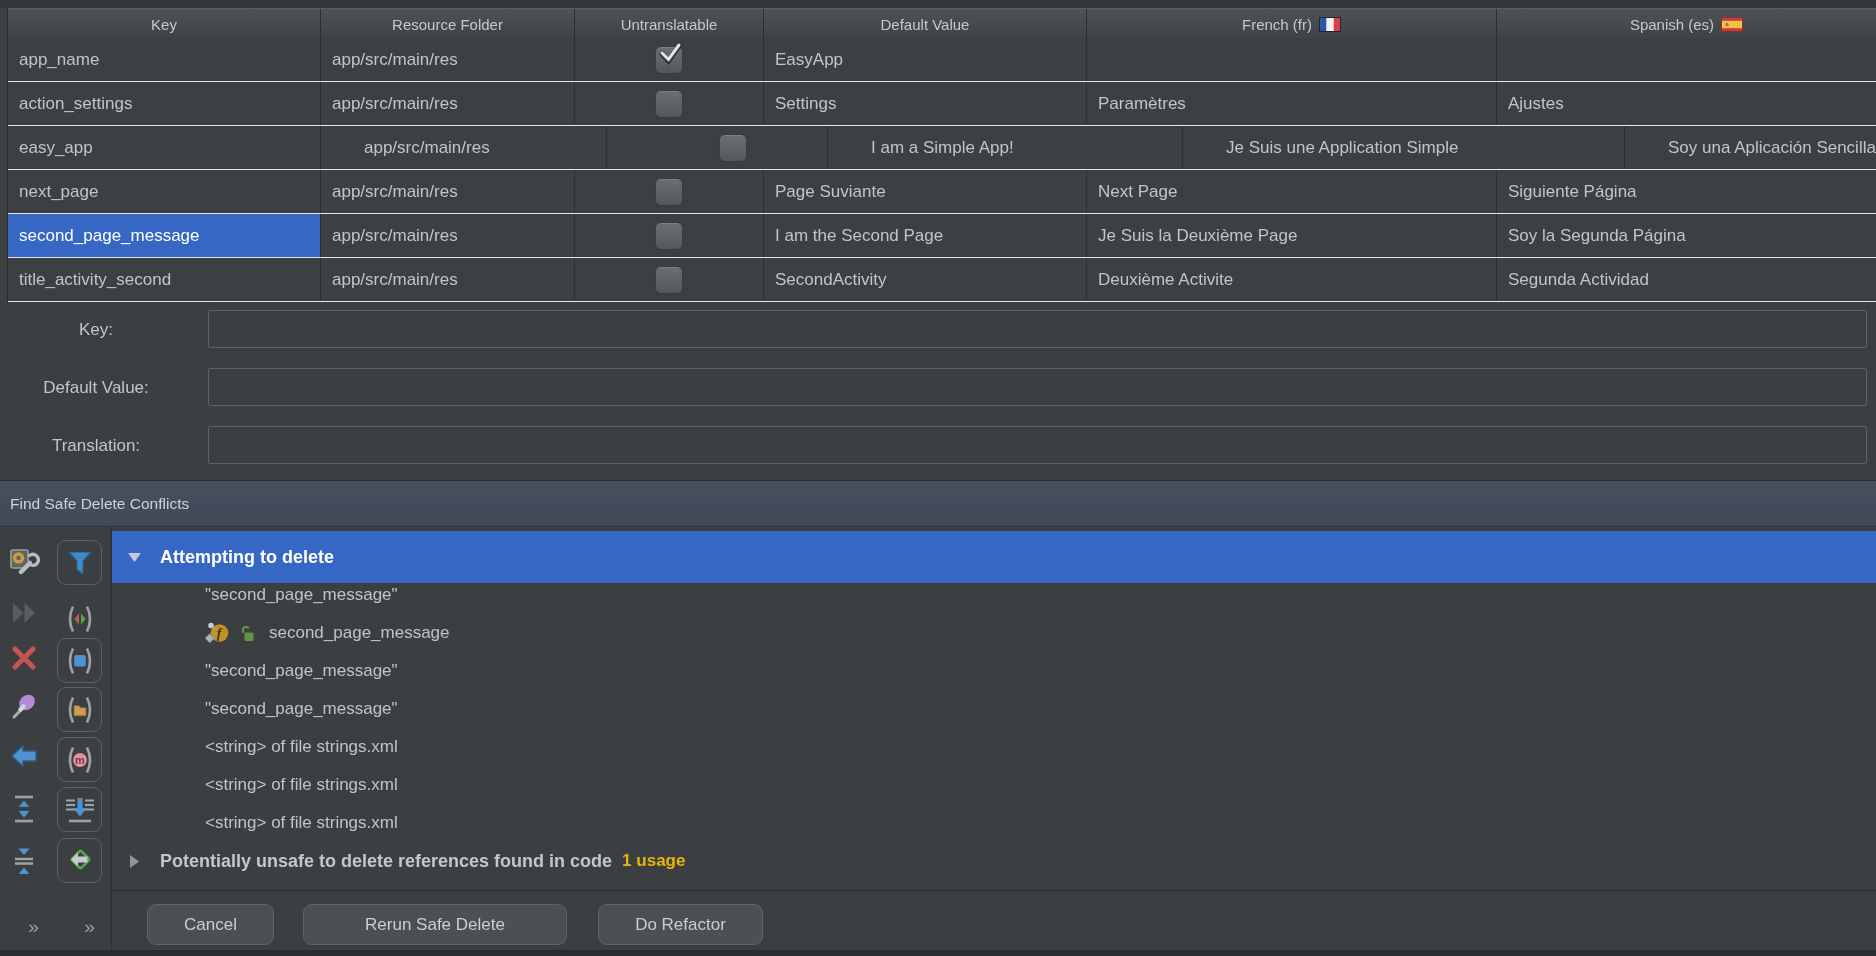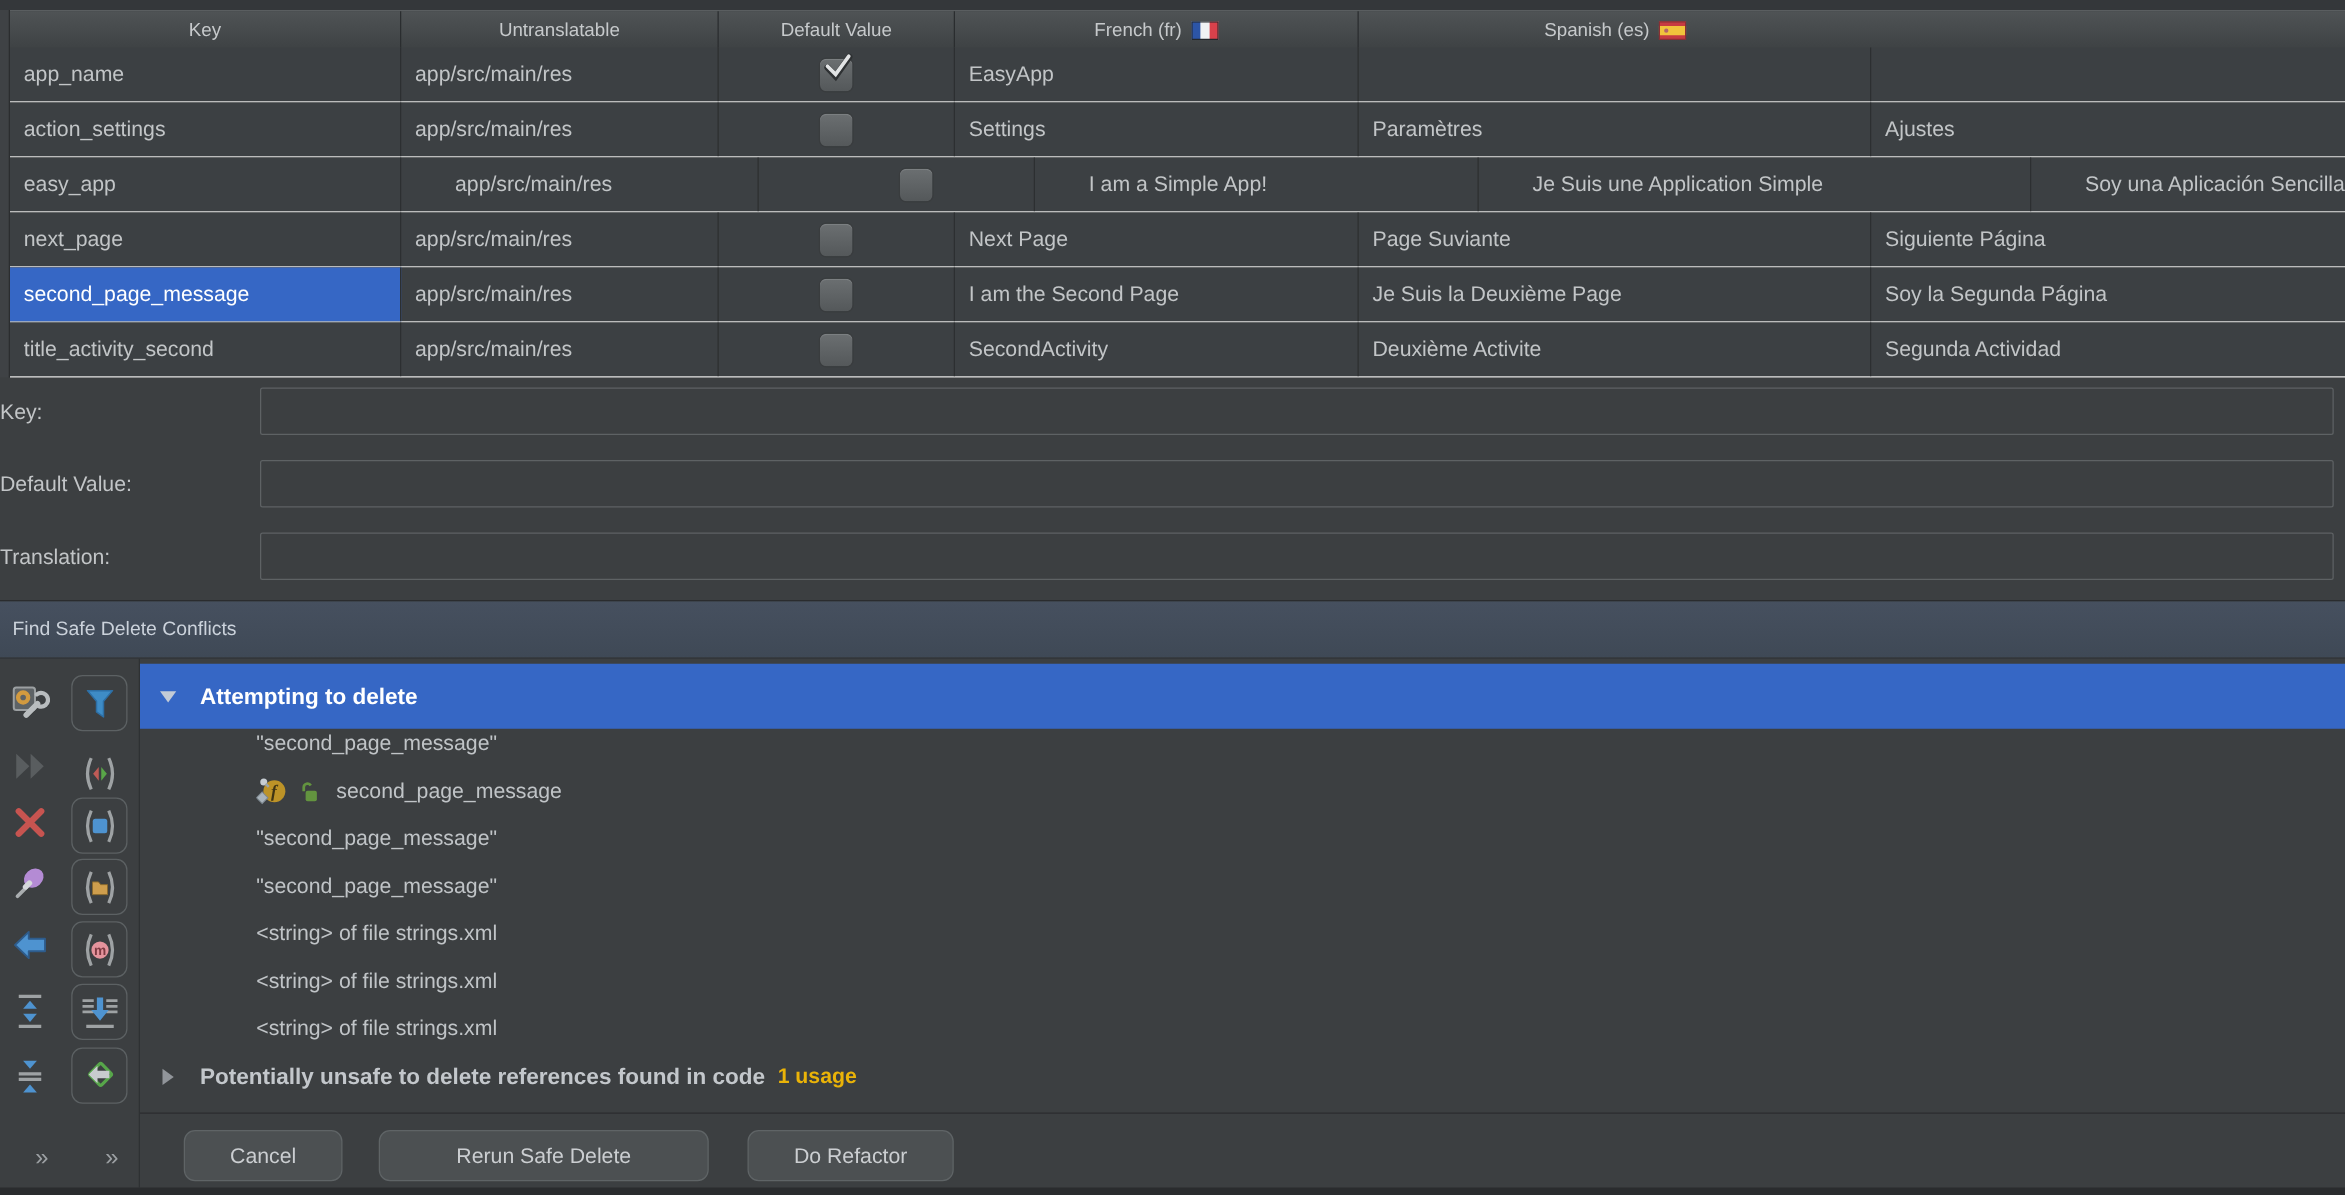--- a/index.html
+++ b/index.html
@@ -21,21 +21,21 @@
   .tcell{display:flex;align-items:center;padding:0 11px;font-size:17px;color:#C2C5C7;
          border-right:1px solid #2C2F31;white-space:nowrap;overflow:hidden;}
   .tcell:last-child{border-right:none;}
   .tcell.center{justify-content:center;padding:0;}
   .tcell.sel{background:#3667C5;color:#FFFFFF;}
   .checkbox{width:26px;height:26px;border-radius:6px;position:relative;
             background:linear-gradient(#6B6F71,#54585A);border:1px solid #393C3E;
             box-shadow:inset 0 1px 0 #7B7F81;}
   
   .form-row{position:absolute;left:0;right:0;height:40px;}
-  .flabel{position:absolute;left:0;top:0;width:192px;text-align:left;font-size:17px;line-height:40px;color:#C2C5C7;}
+  .flabel{position:absolute;left:0;top:0;width:192px;text-align:center;font-size:17px;line-height:40px;color:#C2C5C7;}
   .finput{position:absolute;left:208px;right:9px;top:0;height:36px;background:#3C3F41;
           border:1px solid #5E6264;border-radius:2px;outline:none;color:#C2C5C7;font-size:16px;
           font-family:"Liberation Sans",sans-serif;padding:0 8px;box-sizing:content-box;}
   
   #find-bar{position:absolute;top:480px;left:0;right:0;height:47px;
             background:linear-gradient(#46505F,#3F4956);border-top:1px solid #2A2C2E;border-bottom:1px solid #303438;
             display:flex;align-items:center;padding-left:10px;box-sizing:border-box;font-size:15.5px;color:#CBD2DB;}
   #vsep{position:absolute;left:111px;top:527px;height:423px;width:1px;background:#2E3133;}
   #hsep{position:absolute;left:112px;right:0;top:890px;height:1px;background:#2B2D2F;}
   #bottom-strip{position:absolute;left:0;right:0;top:950px;height:6px;background:#2A2C2E;}
@@ -63,20 +63,23 @@
 <body>
 
 <div id="app">
   <div id="top-strip"></div>
   <div id="gutter"></div>
   <div id="thead">
       <div class="hcell">
         <span>Key</span>
       </div>
       <div class="hcell">
+        <span>Resource Folder</span>
+      </div>
+      <div class="hcell">
         <span>Untranslatable</span>
       </div>
       <div class="hcell">
         <span>Default Value</span>
       </div>
       <div class="hcell">
         <span>French (fr)</span>
         <span style="display:flex">
           <svg width="22" height="15" viewBox="0 0 22 15">
             <rect width="22" height="15" fill="#F0F2F4"></rect>
@@ -133,22 +136,22 @@
     <div class="tcell">I am a Simple App!</div>
     <div class="tcell">Je Suis une Application Simple</div>
     <div class="tcell">Soy una Aplicación Sencilla</div>
       </div>
       <div class="trow" style="top: 170px;">
         <div class="tcell">next_page</div>
     <div class="tcell">app/src/main/res</div>
     <div class="tcell center">
       <div class="checkbox"></div>
     </div>
+    <div class="tcell">Page Suviante</div>
     <div class="tcell">Next Page</div>
-    <div class="tcell">Page Suviante</div>
     <div class="tcell">Siguiente Página</div>
       </div>
       <div class="trow" style="top: 214px;">
         <div class="tcell sel">second_page_message</div>
     <div class="tcell">app/src/main/res</div>
     <div class="tcell center">
       <div class="checkbox"></div>
     </div>
     <div class="tcell">I am the Second Page</div>
     <div class="tcell">Je Suis la Deuxième Page</div>

